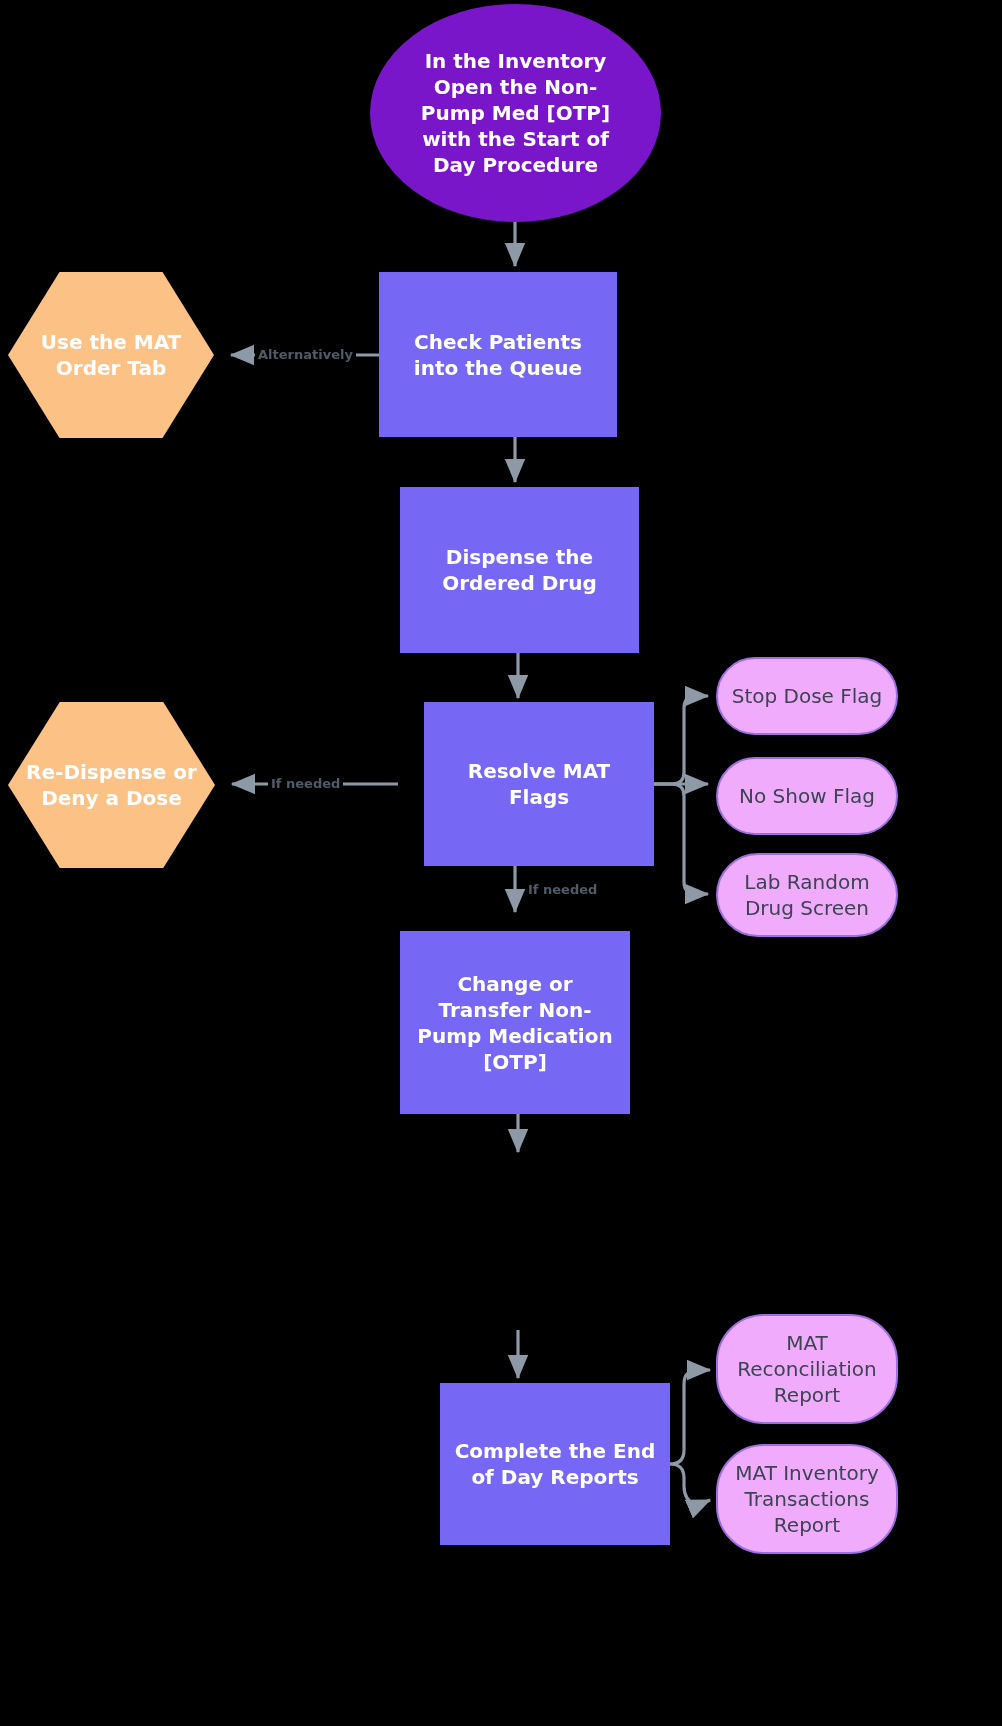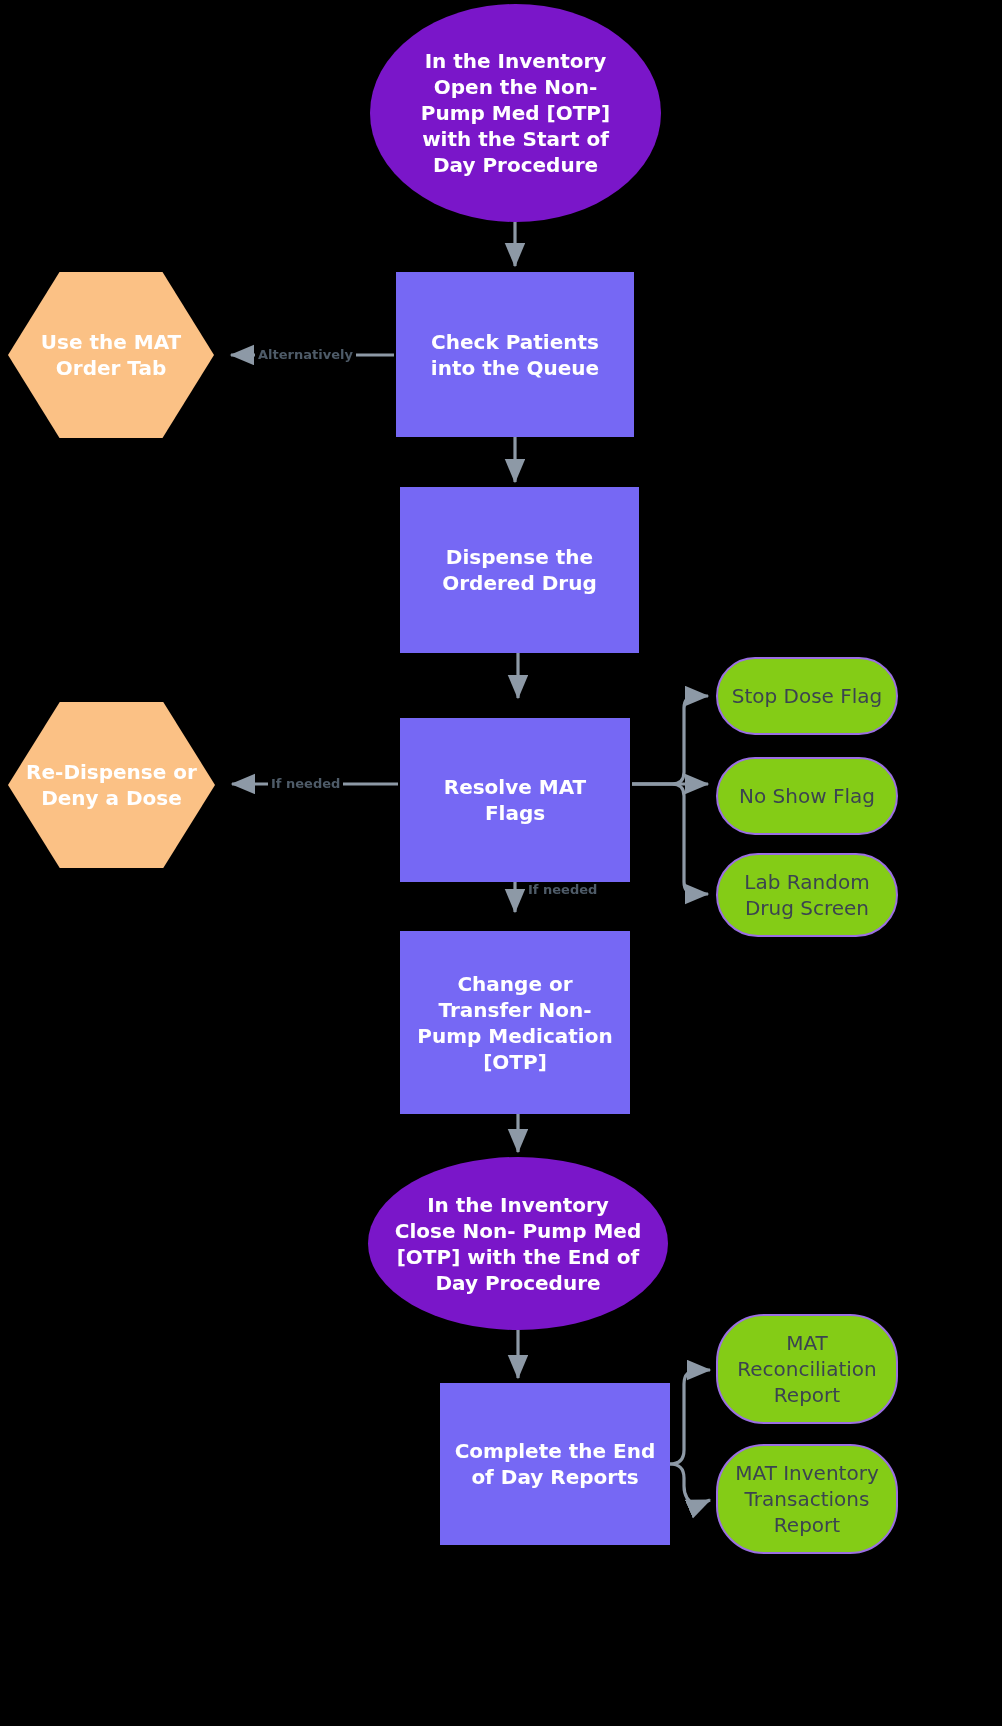--- a/index.html
+++ b/index.html
@@ -67,21 +67,21 @@
     background: #FBC185;
     clip-path: polygon(25% 0%, 75% 0%, 100% 50%, 75% 100%, 25% 100%, 0% 50%);
   }
   .n-hex .hexlabel {
     position: relative;
     z-index: 2;
     padding: 0 18px;
   }
   
   .n-stadium {
-    background: #84cc16;
+    background: #f0abfc;
     border: 2px solid #9B6FE3;
     border-radius: 48px;
     color: #3B4450;
     font-weight: normal;
     font-size: 20px;
     padding: 6px 12px;
   }
   .edge-label {
     position: absolute;
     color: #4E5B68;
@@ -131,34 +131,34 @@
       <path d="M632,1464 L670,1464 Q684,1464 684,1450 L684,1384 Q684,1370 698,1370 L710,1370"></path>
 
       <path d="M632,1464 L670,1464 Q684,1464 684,1478 L684,1486 Q684,1500 696,1506 L710,1500"></path>
     </g>
   </svg>
 
   <div class="node n-terminal" style="left:370px; top:4px; width:291px; height:218px;">
     <span>In the Inventory Open the Non-Pump Med [OTP] with the Start of Day Procedure</span>
   </div>
 
-  <div class="node n-process" style="left:396px; top:272px; width:238px; height:165px;text-align:center;">
+  <div class="node n-process" style="left:379px; top:272px; width:238px; height:165px;text-align:center;">
     <span>Check Patients into the Queue</span>
   </div>
 
   <div class="node n-hex" style="left:8px; top:272px; width:206px; height:166px;">
     <span class="hexshape"></span>
     <span class="hexlabel">Use the MAT Order Tab</span>
   </div>
 
   <div class="node n-process" style="left:400px; top:487px; width:239px; height:166px;">
     <span>Dispense the Ordered Drug</span>
   </div>
 
-  <div class="node n-process" style="left:400px; top:702px; width:230px; height:164px;margin-top:16px;">
+  <div class="node n-process" style="left:424px; top:702px; width:230px; height:164px;">
     <span>Resolve MAT Flags</span>
   </div>
 
   <div class="node n-hex" style="left:8px; top:702px; width:207px; height:166px;">
     <span class="hexshape"></span>
     <span class="hexlabel">Re-Dispense or Deny a Dose</span>
   </div>
 
   <div class="node n-stadium" style="left:716px; top:657px; width:182px; height:78px;">
     <span>Stop Dose Flag</span>
@@ -169,23 +169,20 @@
   </div>
 
   <div class="node n-stadium" style="left:716px; top:853px; width:182px; height:84px;">
     <span>Lab Random Drug Screen</span>
   </div>
 
   <div class="node n-process" style="left:400px; top:931px; width:230px; height:183px;">
     <span>Change or Transfer Non-Pump Medication [OTP]</span>
   </div>
 
-  <div class="node n-terminal" style="left:368px; top:1157px; width:300px; height:173px; padding:10px 26px;">
-    <span>In the Inventory Close Non- Pump Med [OTP] with the End of Day Procedure</span>
-  </div>
 
   <div class="node n-process" style="left:400px; top:1383px; width:230px; height:162px;margin-left:40px;">
     <span>Complete the End of Day Reports</span>
   </div>
 
   <div class="node n-stadium" style="left:716px; top:1314px; width:182px; height:110px;">
     <span>MAT Reconciliation Report</span>
   </div>
 
   <div class="node n-stadium" style="left:716px; top:1444px; width:182px; height:110px;">

